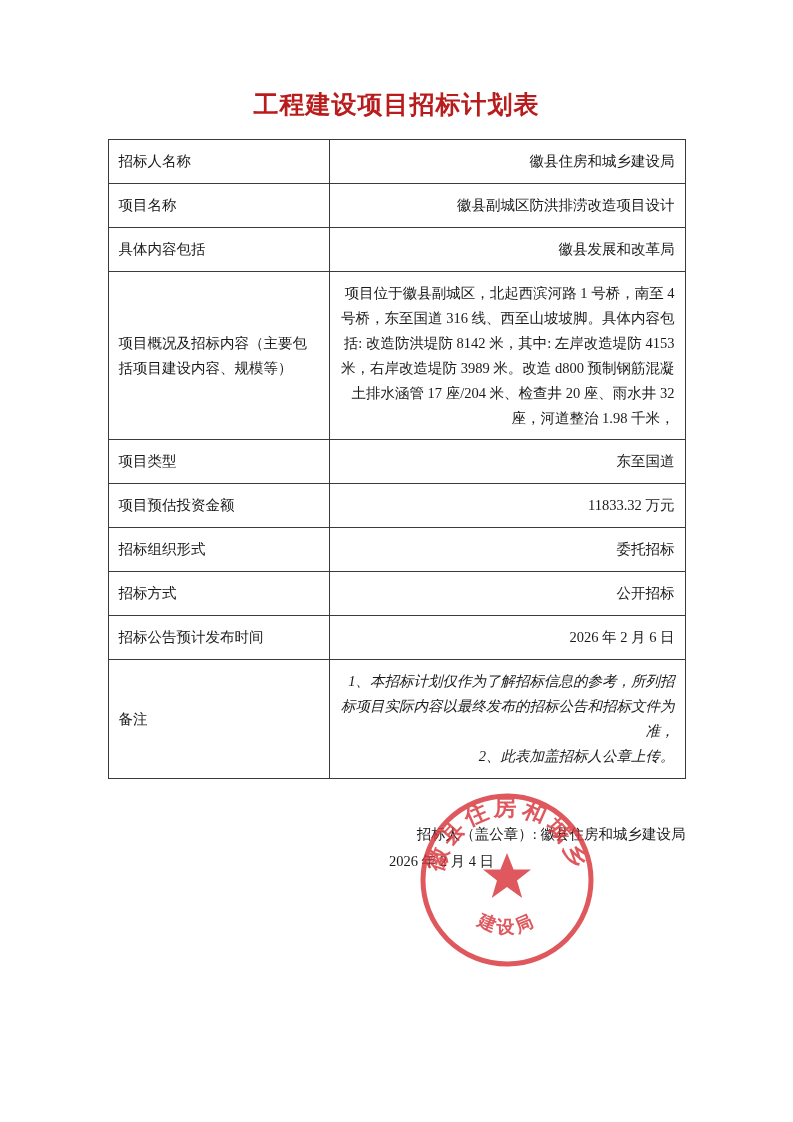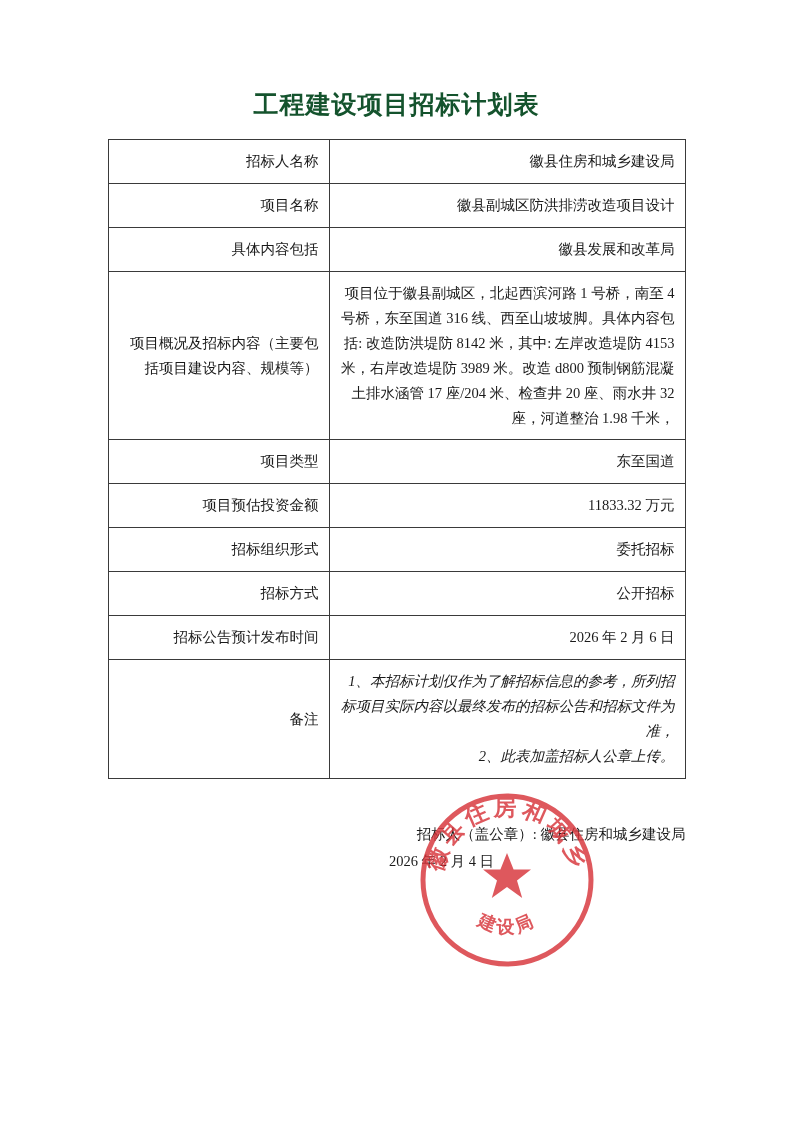--- a/index.html
+++ b/index.html
@@ -22,41 +22,41 @@
     box-sizing: border-box;
   }
   .doc-title {
     text-align: center;
     font-size: 25px;
     font-weight: bold;
     letter-spacing: 1px;
     margin: 0;
     padding-top: 88px;
     padding-bottom: 18px;
-    color: #14532d;
+    color: #b91c1c;
   }
   .table-wrap {
     margin: 0 auto;
     width: 578px;
   }
   table.main-table {
     width: 100%;
     border-collapse: collapse;
     table-layout: fixed;
   }
   table.main-table td {
     border: 1px solid #3a3a3a;
     vertical-align: middle;
     font-size: 14.5px;
     line-height: 1.72;
     padding: 9px 10px;
   }
   td.label-cell {
     width: 200px;
-    text-align: right;
+    text-align: left;
     font-weight: normal;
     padding-left: 12px;
     padding-right: 12px;
   }
   td.value-cell {
     text-align: right;
     padding-left: 16px;
   }
   td.value-cell.center-ish {
     padding-left: 52px;

